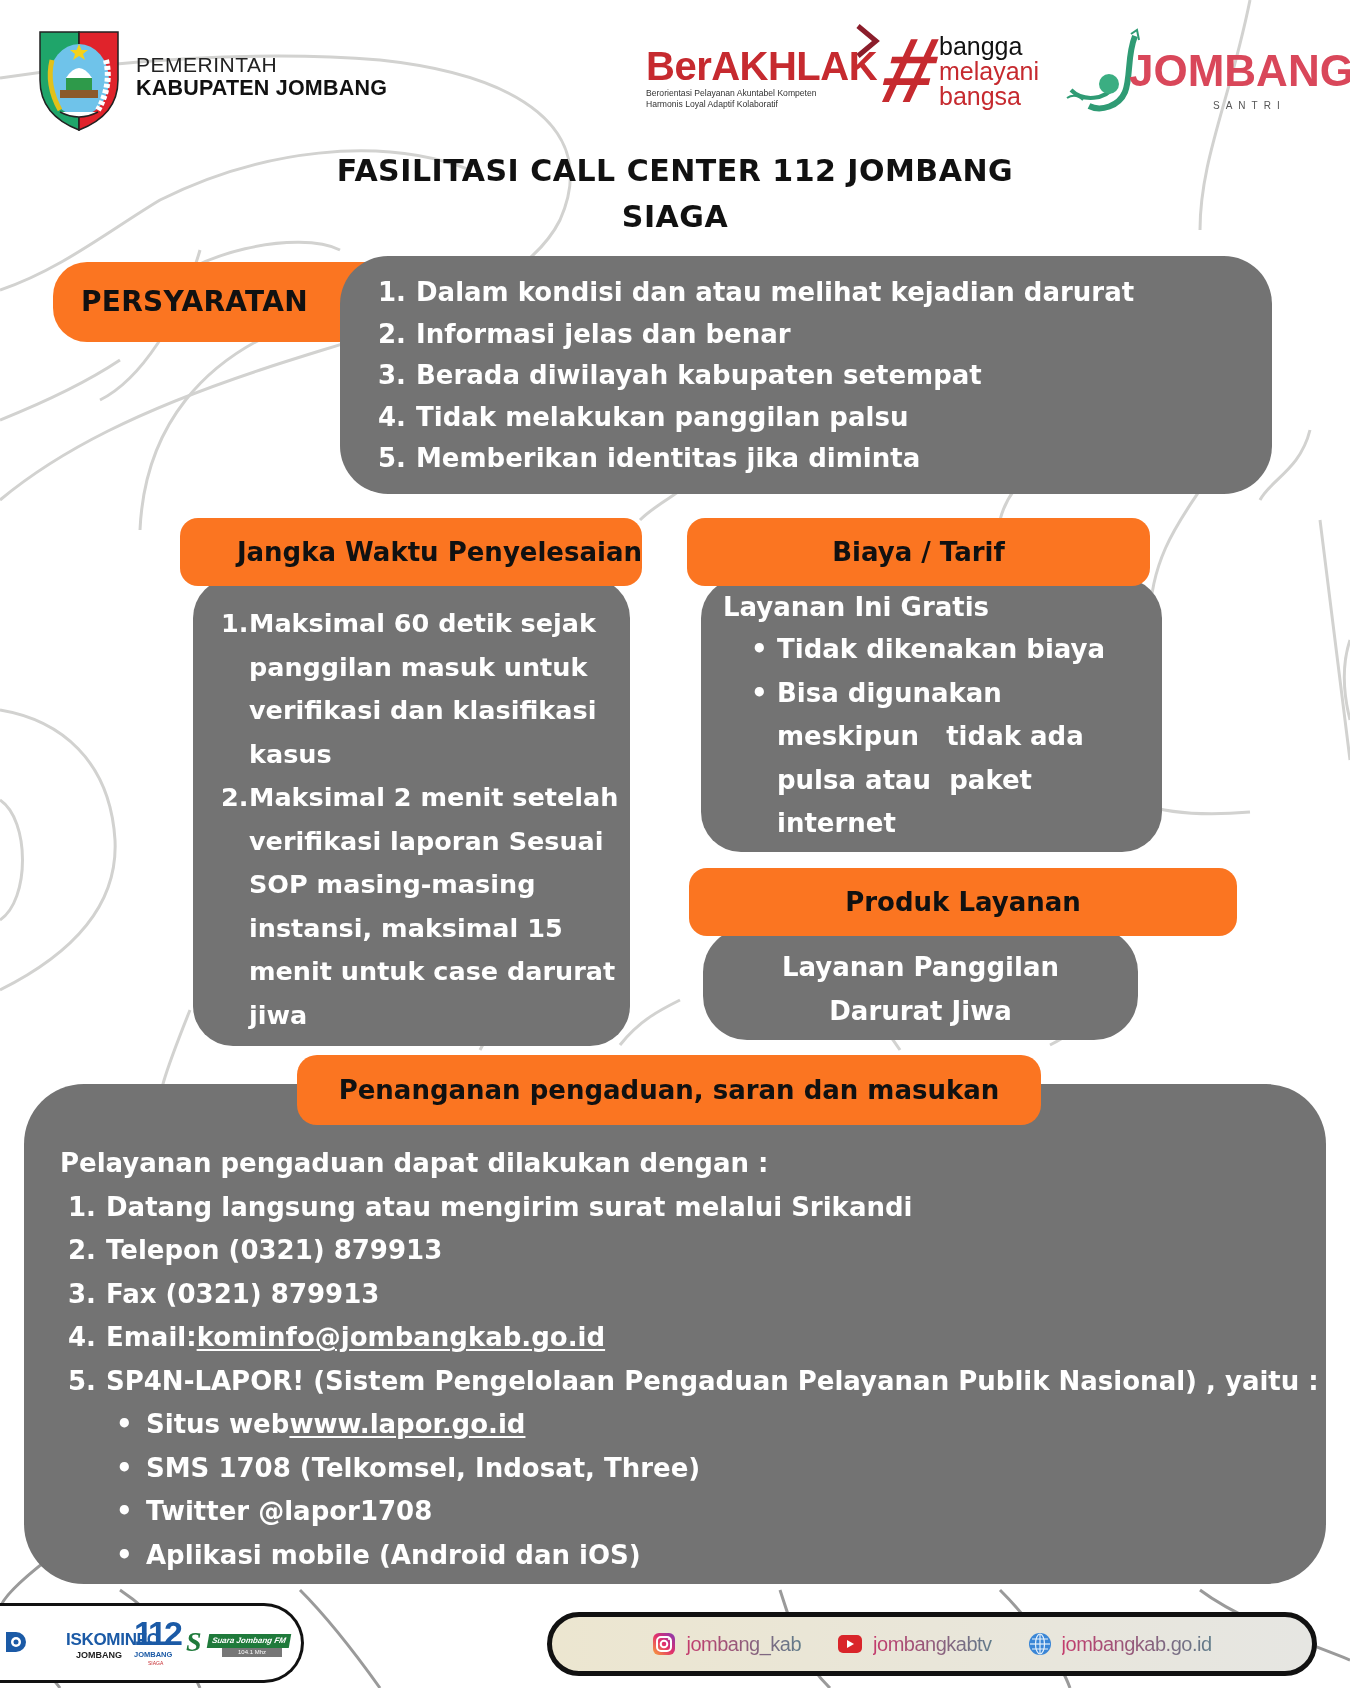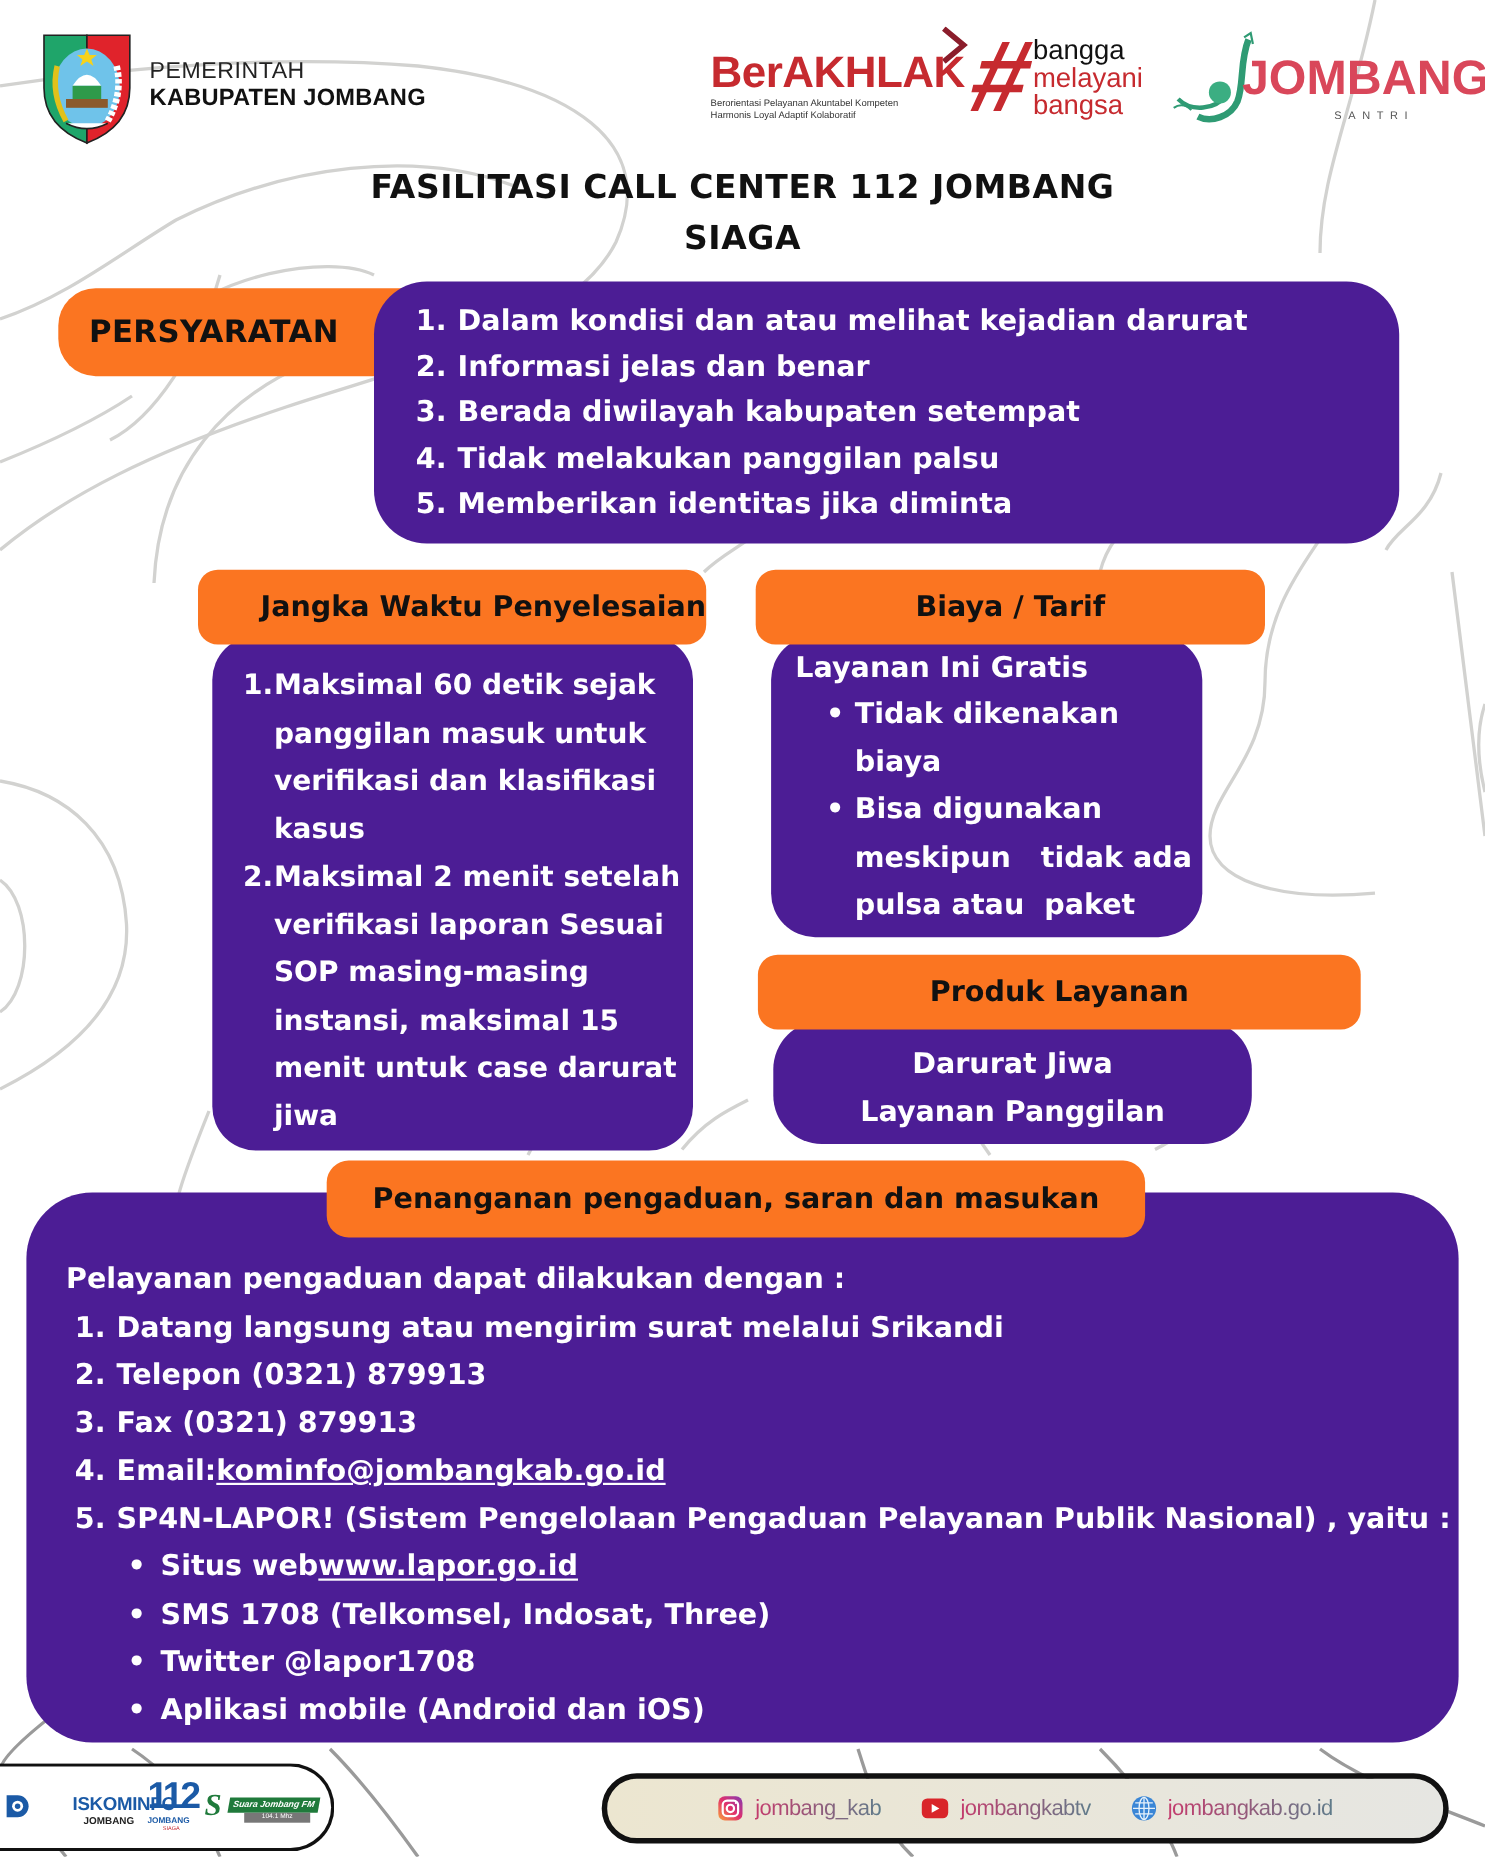--- a/index.html
+++ b/index.html
@@ -29,36 +29,36 @@
 
   .jombang-santri { left: 1065px; top: 26px; width: 262px; height: 90px; }
   .jombang-santri .brand { position: absolute; left: 64px; top: 20px; font-family: "Liberation Sans", sans-serif; font-weight: 700; font-size: 44px; color: #d9475a; letter-spacing: 0px; }
   .jombang-santri .santri { position: absolute; left: 148px; top: 74px; font-family: "Liberation Sans", sans-serif; font-size: 10px; color: #555; letter-spacing: 6px; }
 
   
   .title { left: 0; top: 148px; width: 1350px; text-align: center; font-family: "DejaVu Sans", sans-serif; font-weight: 700; font-size: 30px; line-height: 46px; color: #111; letter-spacing: 0.5px; }
 
   
   .orange { background: #fb7521; color: #111; font-family: "DejaVu Sans", sans-serif; font-weight: 700; }
-  .blue { background: #4c1d95; color: #ffffff; font-family: "DejaVu Sans", sans-serif; font-weight: 700; }
+  .blue { background: #737373; color: #ffffff; font-family: "DejaVu Sans", sans-serif; font-weight: 700; }
 
   .req-tab { left: 53px; top: 262px; width: 330px; height: 80px; border-radius: 34px 0 0 34px; padding-left: 28px; font-size: 28px; line-height: 80px; letter-spacing: 0.3px; }
   .req-box { left: 340px; top: 256px; width: 932px; height: 238px; border-radius: 48px; padding: 16px 0 0 30px; }
   .req-box ol { list-style: none; }
   .req-box li { font-size: 26px; line-height: 41.5px; white-space: nowrap; }
   .req-box li .n { display: inline-block; width: 36px; text-align: right; margin-right: 10px; }
 
   .jangka-tab { left: 180px; top: 518px; width: 462px; height: 68px; border-radius: 18px; text-align: right; font-size: 26px; line-height: 68px; z-index: 2; }
   .jangka-box { left: 193px; top: 578px; width: 437px; height: 468px; border-radius: 40px; padding: 24px 0 0 28px; }
   .jangka-box .item { display: flex; font-size: 25.5px; line-height: 43.5px; }
   .jangka-box .item .n { width: 28px; flex: 0 0 28px; text-align: left; }
   .jangka-box .item .t { width: 386px; }
 
   .biaya-tab { left: 687px; top: 518px; width: 463px; height: 68px; border-radius: 18px; text-align: center; font-size: 26px; line-height: 68px; z-index: 2; }
-  .biaya-box { left: 701px; top: 578px; width: 392px; height: 274px; border-radius: 40px; padding: 8px 0 0 22px; }
+  .biaya-box { left: 701px; top: 578px; width: 461px; height: 274px; border-radius: 40px; padding: 8px 0 0 22px; }
   .biaya-box .head { font-size: 26px; line-height: 42px; }
   .biaya-box ul { list-style: none; margin-left: 28px; }
   .biaya-box li { display: flex; font-size: 26px; line-height: 43.5px; }
   .biaya-box li .dot { width: 26px; flex: 0 0 26px; }
   .biaya-box li .t { width: 350px; white-space: pre-wrap; }
 
   .produk-tab { left: 689px; top: 868px; width: 548px; height: 68px; border-radius: 18px; text-align: center; font-size: 26px; line-height: 68px; z-index: 2; }
   .produk-box { left: 703px; top: 928px; width: 435px; height: 112px; border-radius: 44px; text-align: center; padding-top: air; }
   .produk-box .line { font-size: 26px; line-height: 43.5px; }
 
@@ -217,22 +217,22 @@
       </li>
     <li>
         <span class="dot">•</span>
         <span class="t">Bisa digunakan meskipun   tidak ada pulsa atau  paket internet</span>
       </li>
   </ul>
 </div>
 
 <div class="layer orange produk-tab">Produk Layanan</div>
 <div class="layer blue produk-box" style="padding-top:18px;">
+  <div class="line">Layanan Panggilan</div>
   <div class="line">Darurat Jiwa</div>
-  <div class="line">Layanan Panggilan</div>
 </div>
 
 <div class="layer blue penanganan-box">
   <div class="intro">Pelayanan pengaduan dapat dilakukan dengan :</div>
   <div class="num">
       <span class="n">1.</span>
       <span>Datang langsung atau mengirim surat melalui Srikandi</span>
     </div>
   <div class="num">
       <span class="n">2.</span>

